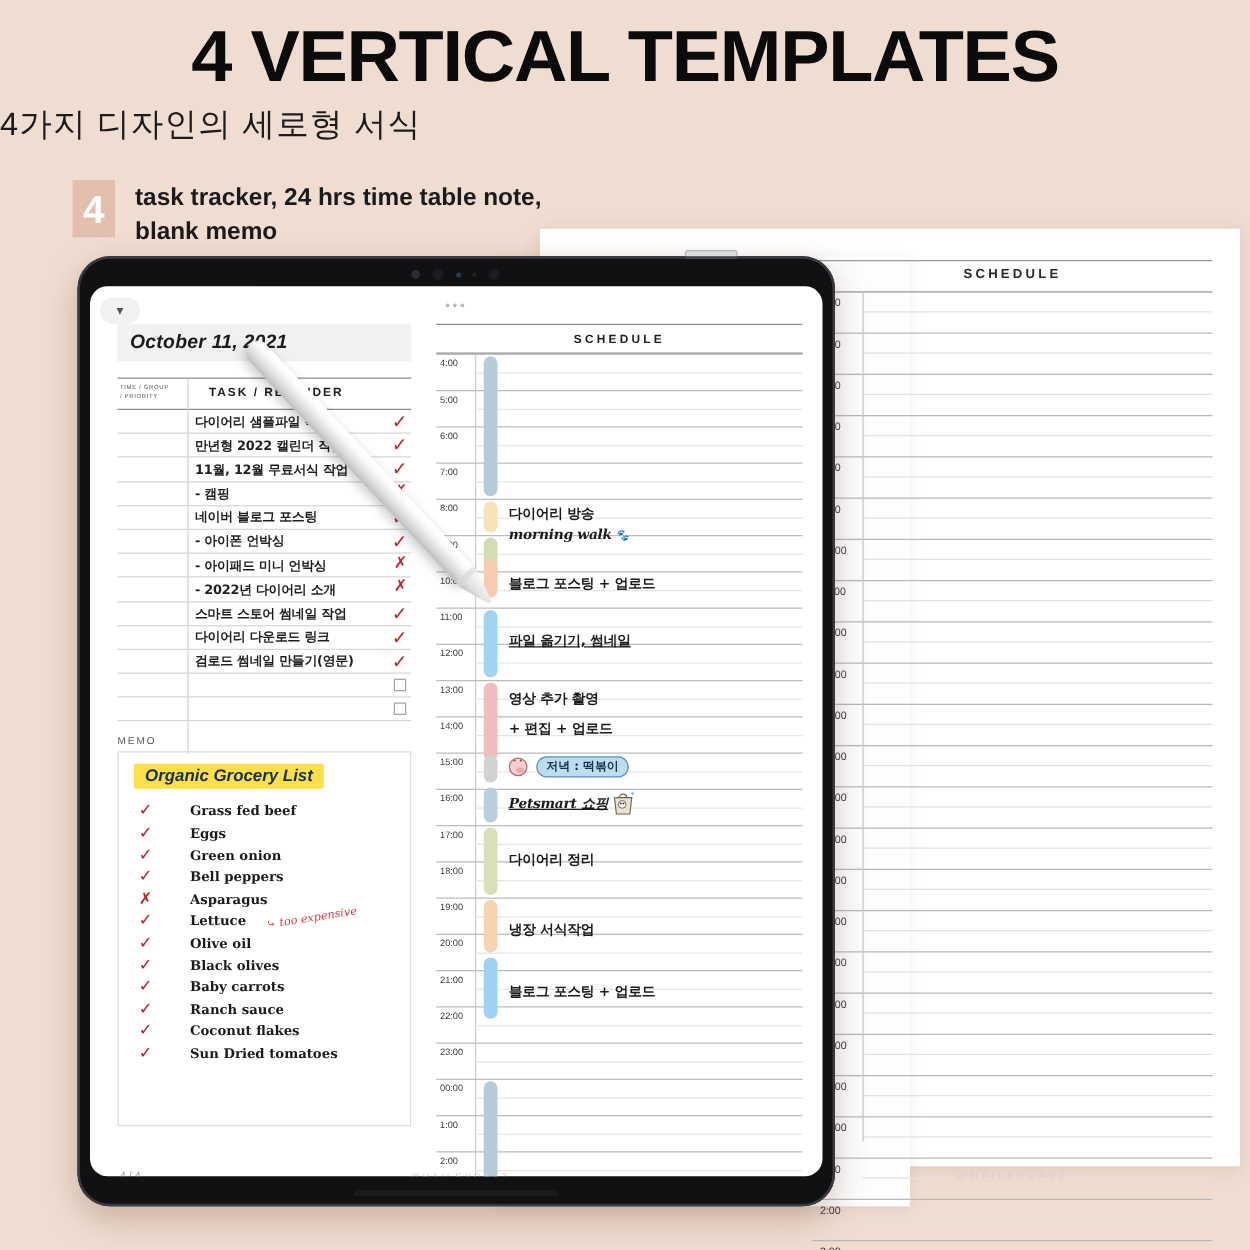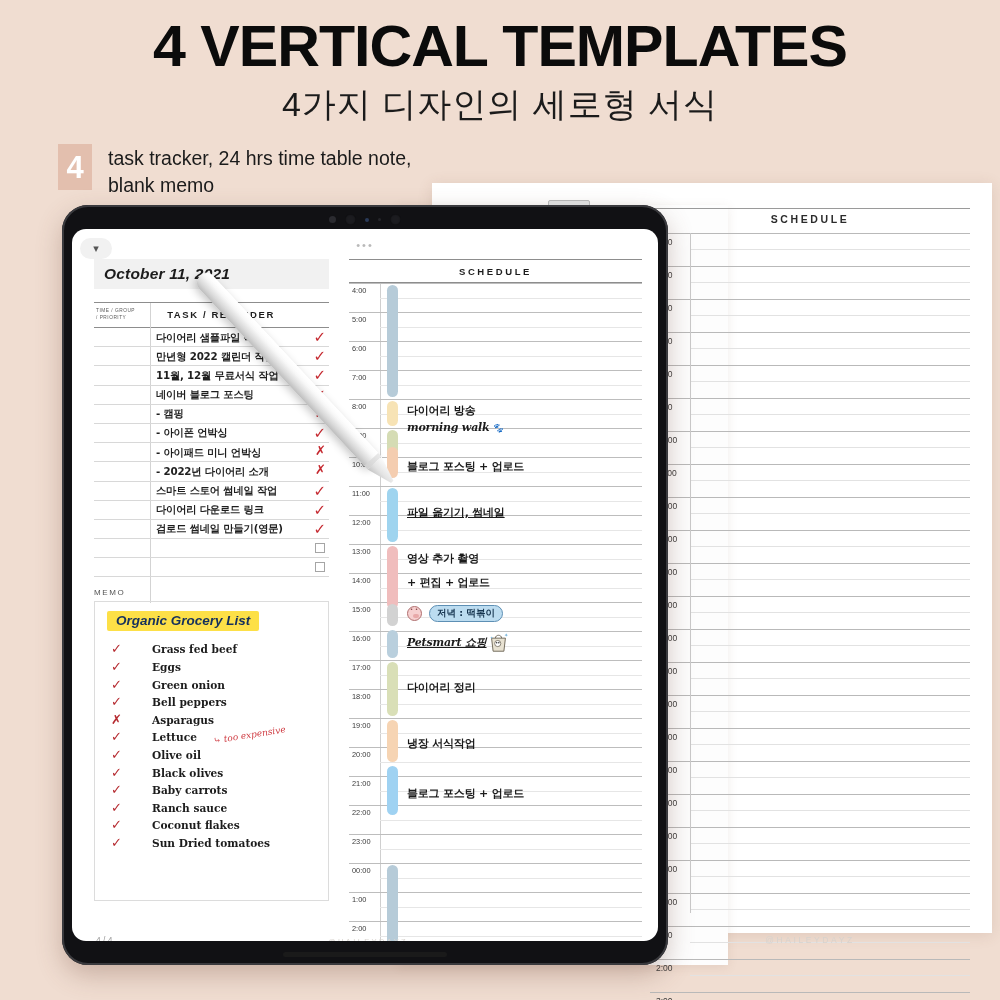--- a/index.html
+++ b/index.html
@@ -17,41 +17,41 @@
     text-align: center;
     font-family: "Liberation Sans", sans-serif;
     font-weight: 700;
     font-size: 58px;
     letter-spacing: -1px;
     color: #0b0b0b;
     transform: scaleX(1.02);
   }
   .hdr-sub {
     position: absolute; top: 82px; left: 0; width: 1000px;
-    text-align: center;
-    font-size: 34px;
+    text-align: left;
+    font-size: 26px;
     font-weight: 300;
     color: #1b1b1b;
     letter-spacing: 1px;
   }
   .badge-row { position: absolute; top: 144px; left: 58px; display: flex; align-items: flex-start; }
   .badge-num {
     width: 34px; height: 46px;
     background: #e3bfae;
     color: #ffffff;
     font-size: 31px; font-weight: 700;
     display: flex; align-items: center; justify-content: center;
     line-height: 1;
   }
   .badge-text {
     margin-left: 16px;
     font-size: 19.5px;
     line-height: 1.36;
     color: #1b1b1b;
-    font-weight: 400;
+    font-weight: 700;
     white-space: pre-line;
     padding-top: 1px;
   }
 
   
   .sheet {
     position: absolute;
     background: #ffffff;
     box-shadow: 0 2px 14px rgba(120,80,60,.14);
   }
@@ -461,26 +461,26 @@
               </div>
               <div class="trow">
                 <div class="tx">만년형 2022 캘린더 작업</div>
                 <div class="mk ">✓</div>
               </div>
               <div class="trow">
                 <div class="tx">11월, 12월 무료서식 작업</div>
                 <div class="mk ">✓</div>
               </div>
               <div class="trow">
+                <div class="tx">- 캠핑</div>
+                <div class="mk x">✗</div>
+              </div>
+              <div class="trow">
                 <div class="tx">네이버 블로그 포스팅</div>
                 <div class="mk ">✓</div>
-              </div>
-              <div class="trow">
-                <div class="tx">- 캠핑</div>
-                <div class="mk x">✗</div>
               </div>
               <div class="trow">
                 <div class="tx">- 아이폰 언박싱</div>
                 <div class="mk ">✓</div>
               </div>
               <div class="trow">
                 <div class="tx">- 아이패드 미니 언박싱</div>
                 <div class="mk x">✗</div>
               </div>
               <div class="trow">

